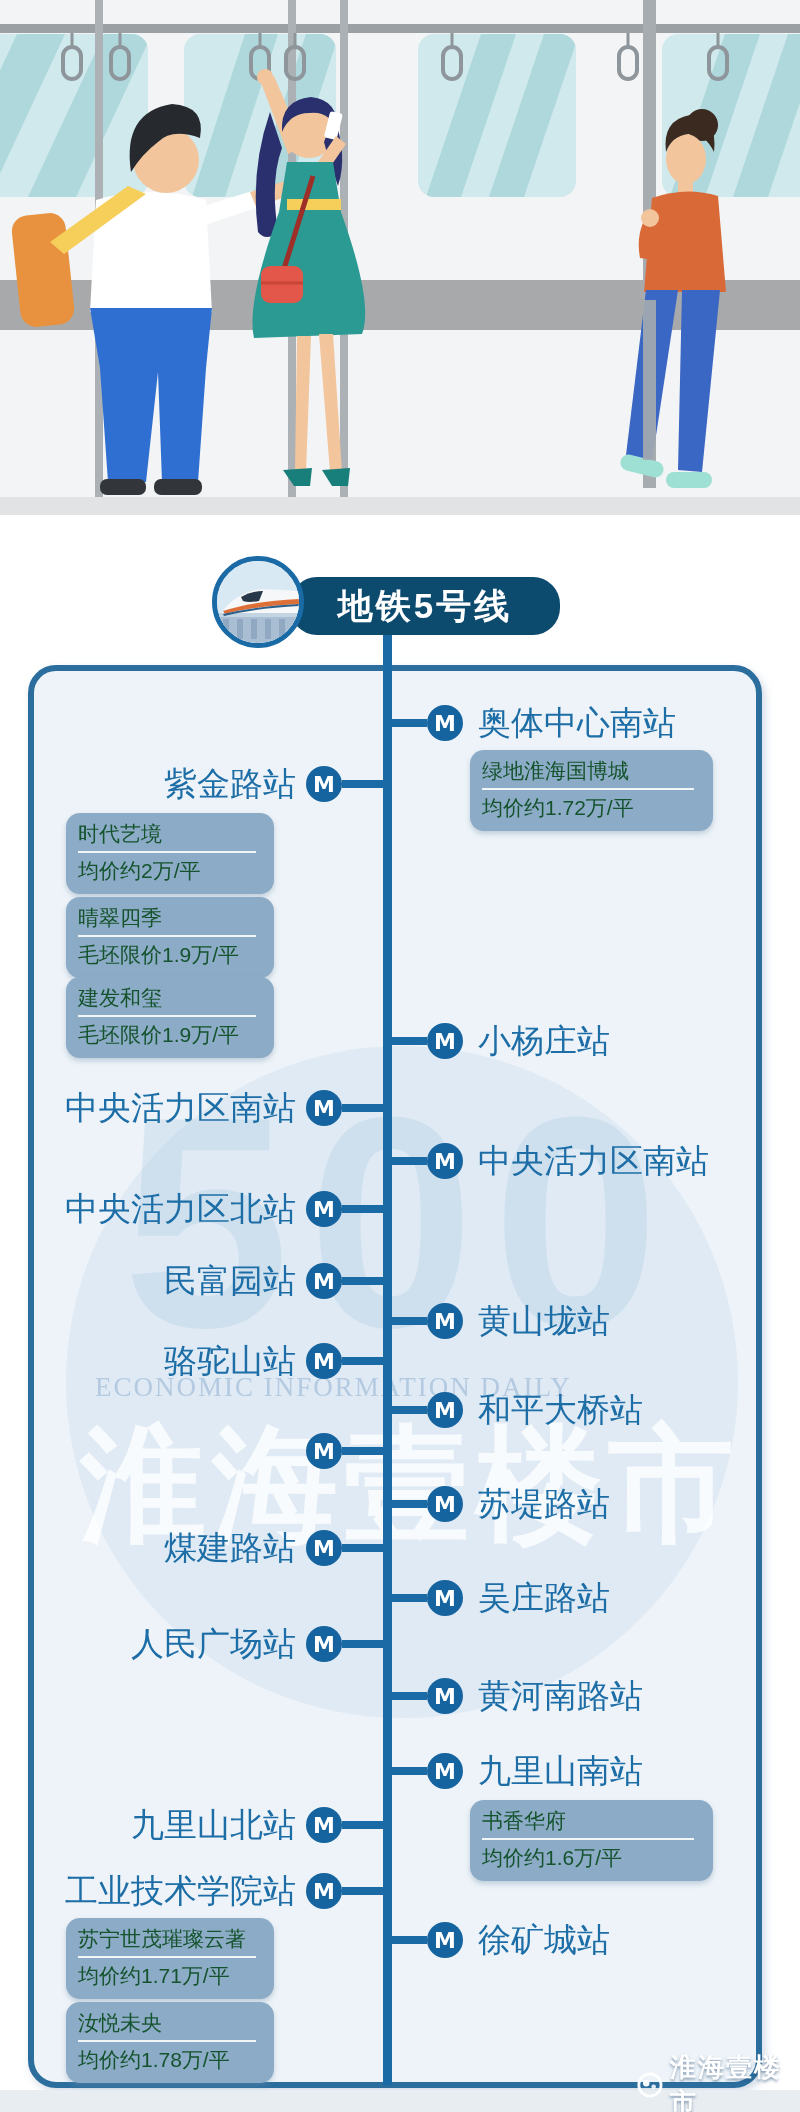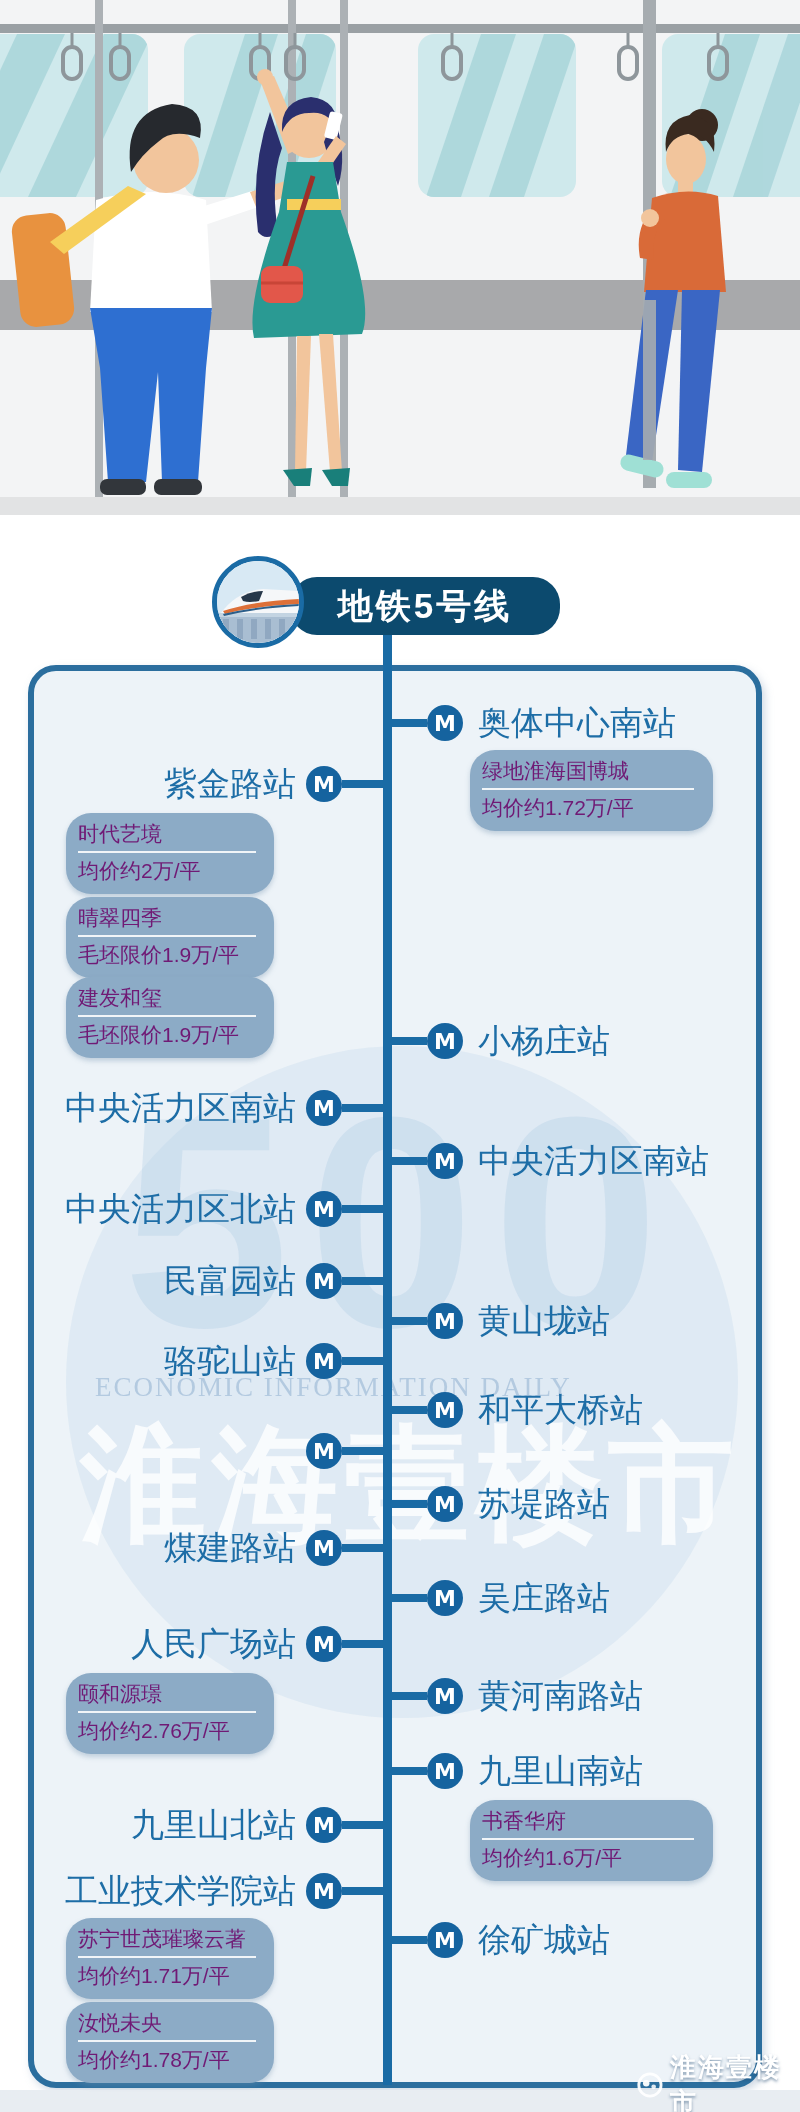--- a/index.html
+++ b/index.html
@@ -34,22 +34,22 @@
            font-weight:bold;font-size:22px;display:flex;align-items:center;justify-content:center;
            font-family:"DejaVu Sans",sans-serif;}
   .conn{height:8px;background:#1a6ba5;}
   .st.right{left:392px;}
   .st.right .conn{width:35px;}
   .st.right .lbl{margin-left:15px;}
   .st.left{left:40px;width:347px;justify-content:flex-end;}
   .st.left .lbl{margin-right:10px;}
   .st.left .conn{width:45px;}
   
-  .pbox{position:absolute;background:#8cabc6;border-radius:25px;box-sizing:border-box;z-index:2;
-        padding:8px 12px 9px;color:#701a75;box-shadow:0 3px 5px rgba(110,140,170,.35);}
+  .pbox{position:absolute;background:#8cabc6;border-radius:14px;box-sizing:border-box;z-index:2;
+        padding:8px 12px 9px;color:#14532d;box-shadow:0 3px 5px rgba(110,140,170,.35);}
   .pbox .pname{font-size:21px;line-height:1.25;white-space:nowrap;}
   .pbox .psep{height:0;border-bottom:2px solid rgba(255,255,255,.88);margin:4px 0 5px;width:97%;}
   .pbox .pprice{font-size:21px;line-height:1.25;white-space:nowrap;}
   .pbox.lb{left:66px;width:208px;}
   .pbox.rb{left:470px;width:243px;}
   
   .logo{position:absolute;left:636px;top:2050px;z-index:5;display:flex;align-items:center;gap:6px;}
   .logo-text{color:#fff;font-size:26px;font-weight:bold;letter-spacing:2px;
              text-shadow:0 2px 3px rgba(30,70,110,.5);}
 </style>
@@ -322,25 +322,20 @@
   <div class="pbox lb" style="top:897px">
     <div class="pname">晴翠四季</div>
     <div class="psep"></div>
     <div class="pprice">毛坯限价1.9万/平</div>
   </div>
   <div class="pbox lb" style="top:977px">
     <div class="pname">建发和玺</div>
     <div class="psep"></div>
     <div class="pprice">毛坯限价1.9万/平</div>
   </div>
-  <div class="pbox lb" style="top:1673px">
-    <div class="pname">颐和源璟</div>
-    <div class="psep"></div>
-    <div class="pprice">均价约2.76万/平</div>
-  </div>
   <div class="pbox lb" style="top:1918px">
     <div class="pname">苏宁世茂璀璨云著</div>
     <div class="psep"></div>
     <div class="pprice">均价约1.71万/平</div>
   </div>
   <div class="pbox lb" style="top:2002px">
     <div class="pname">汝悦未央</div>
     <div class="psep"></div>
     <div class="pprice">均价约1.78万/平</div>
   </div>

